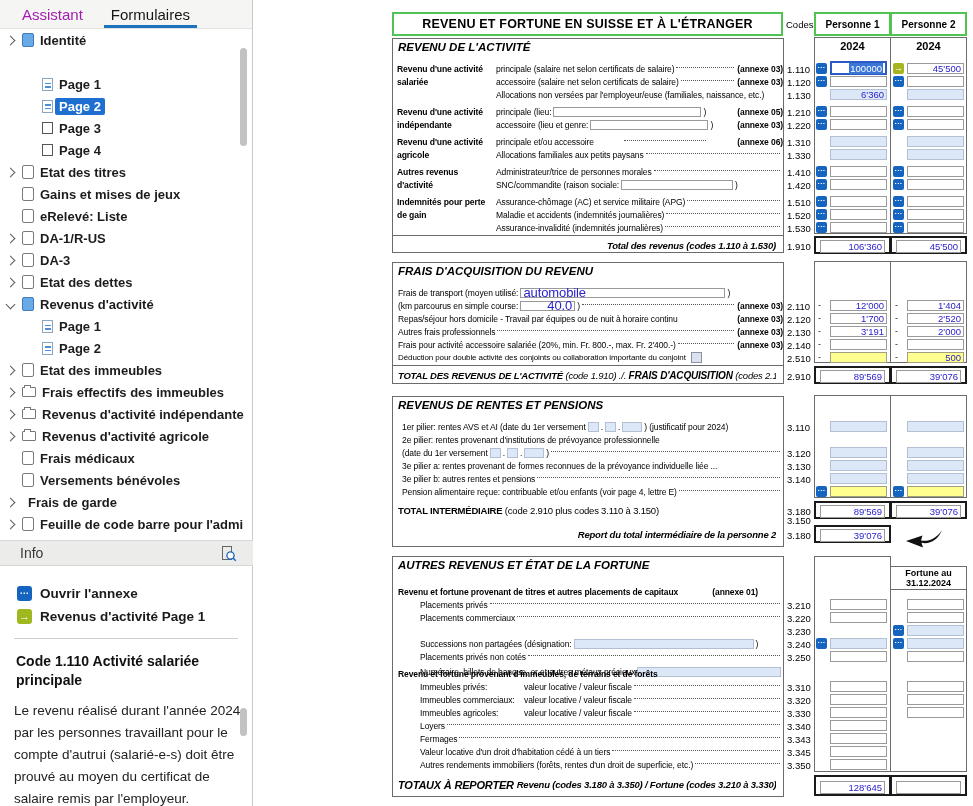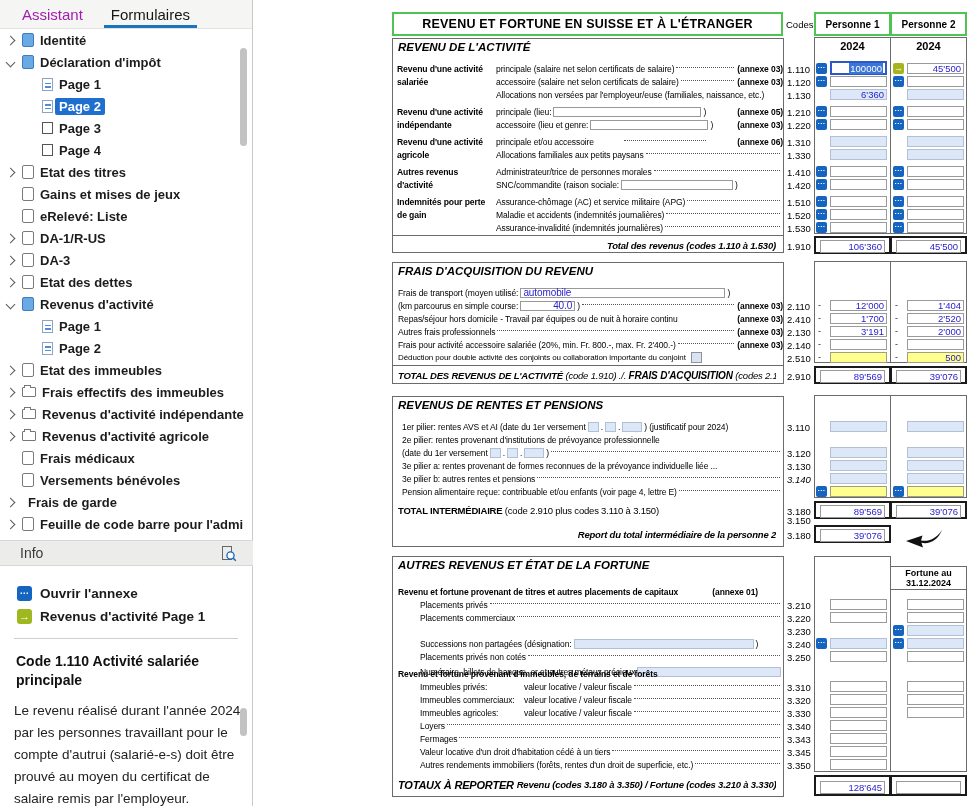--- a/index.html
+++ b/index.html
@@ -62,21 +62,21 @@
   .f-blue{background:#dce8f8;border-color:#b3bfd2}
   .f-yellow{background:#ffff90;border-color:#a0a080}
   .f-focus{border:2px solid #2b59c8;height:14px}
   .selval{background:#3b76d6;color:#fff;padding:0 1px}
   .dots-btn{position:absolute;width:11px;height:11px;background:#1565c0;border-radius:2px;color:#fff;font-size:8px;font-weight:bold;line-height:6px;text-align:center;letter-spacing:.5px;box-sizing:border-box}
   .arrow-btn{position:absolute;width:11px;height:11px;background:#a6b51e;border-radius:2px;color:#fff;font-size:9px;font-weight:bold;line-height:11px;text-align:center}
   .minus{position:absolute;font-size:9px;color:#222}
   .totalbox{position:absolute;border:2px solid #1a1a1a;background:#fff;box-sizing:border-box}
   .tfield{position:absolute;left:4px;top:2px;right:4px;height:11px;border:1px solid #9a9a9a;background:#fff;font-size:9.5px;color:#2a22cc;display:flex;align-items:center;justify-content:flex-end;padding:0 2px}
   .rule{position:absolute;border-top:1px solid #6b6b6b}
-  .inline-input{display:inline-flex;align-items:center;height:10px;border:1px solid #999;background:#fff;box-sizing:border-box;font-size:10px;color:#2a22cc;padding:0 2px;margin:0 2px}
+  .inline-input{display:inline-flex;align-items:center;height:10px;border:1px solid #999;background:#fff;box-sizing:border-box;font-size:13px;color:#2a22cc;padding:0 2px;margin:0 2px}
   .inline-input.blue{background:#dce8f8;border-color:#b3bfd2}
   .cbx{width:11px;height:11px;background:#dbe4ee;border:1px solid #8a93a3;box-sizing:border-box;margin-left:5px;flex:none}
   .fortune-hdr{position:absolute;border:1px solid #6b6b6b;box-sizing:border-box;background:#fff;display:flex;flex-direction:column;align-items:center;justify-content:center;font-size:9px;font-weight:bold;line-height:10px}
   .totlabel{position:absolute;display:flex;align-items:center;white-space:nowrap;overflow:hidden;letter-spacing:-0.2px}
 </style>
 </head>
 <body>
 
 <div class="app">
 
@@ -85,27 +85,20 @@
       <div class="tab">Assistant</div>
       <div class="tab active">Formulaires</div>
     </div>
     <div class="tree" id="tree">
         <div class="trow" style="left: 4px; top: 0px; width: 245px; height: 20px;">
           <span class="chevbox">
             <span class="chev r"></span>
           </span>
           <span class="ticon doc-blue"></span>
           <span class="tlabel">Identité</span>
-        </div>
-        <div class="trow" style="left: 4px; top: 22px; width: 245px; height: 20px;">
-          <span class="chevbox">
-            <span class="chev d"></span>
-          </span>
-          <span class="ticon doc-blue"></span>
-          <span class="tlabel">Déclaration d'impôt</span>
         </div>
         <div class="trow" style="left: 24px; top: 44px; width: 225px; height: 20px;">
           <span class="chevbox"></span>
           <span class="ticon page-lines"></span>
           <span class="tlabel">Page 1</span>
         </div>
         <div class="trow" style="left: 24px; top: 66px; width: 225px; height: 20px;">
           <span class="chevbox"></span>
           <span class="ticon page-lines"></span>
           <span class="tlabel sel">Page 2</span>
@@ -420,21 +413,21 @@
       <div class="code" style="left: 787px; top: 301px;">2.110</div>
       <div class="minus" style="left: 818px; top: 300px;">-</div>
       <div class="field" style="left: 830px; top: 300px; width: 57px;">12'000</div>
       <div class="minus" style="left: 895px; top: 300px;">-</div>
       <div class="field" style="left: 907px; top: 300px; width: 57px;">1'404</div>
       <div class="frow" style="left: 398px; top: 312px; width: 385px; height: 13px;">
         <span>Repas/séjour hors domicile - Travail par équipes ou de nuit à horaire continu</span>
         <span class="spacer"></span>
         <span class="annexe">(annexe 03)</span>
       </div>
-      <div class="code" style="left: 787px; top: 314px;">2.410</div>
+      <div class="code" style="left: 787px; top: 314px;">2.120</div>
       <div class="minus" style="left: 818px; top: 313px;">-</div>
       <div class="field" style="left: 830px; top: 313px; width: 57px;">1'700</div>
       <div class="minus" style="left: 895px; top: 313px;">-</div>
       <div class="field" style="left: 907px; top: 313px; width: 57px;">2'520</div>
       <div class="frow" style="left: 398px; top: 325px; width: 385px; height: 13px;">
         <span>Autres frais professionnels</span>
         <span class="leader"></span>
         <span class="annexe">(annexe 03)</span>
       </div>
       <div class="code" style="left: 787px; top: 327px;">2.130</div>
@@ -510,21 +503,21 @@
       <div class="frow" style="left: 402px; top: 459px; width: 381px; height: 13px;">
         <span>3e pilier a: rentes provenant de formes reconnues de la prévoyance individuelle liée ...</span>
       </div>
       <div class="code" style="left: 787px; top: 461px;">3.130</div>
       <div class="field f-blue" style="left: 830px; top: 460px; width: 57px;"></div>
       <div class="field f-blue" style="left: 907px; top: 460px; width: 57px;"></div>
       <div class="frow" style="left: 402px; top: 472px; width: 381px; height: 13px;">
         <span>3e pilier b: autres rentes et pensions</span>
         <span class="leader"></span>
       </div>
-      <div class="code" style="left: 787px; top: 474px; font-style: italic;">3.140</div>
+      <div class="code" style="left: 787px; top: 474px;">3.140</div>
       <div class="field f-blue" style="left: 830px; top: 473px; width: 57px;"></div>
       <div class="field f-blue" style="left: 907px; top: 473px; width: 57px;"></div>
       <div class="frow" style="left: 402px; top: 485px; width: 381px; height: 13px;">
         <span>Pension alimentaire reçue: contribuable et/ou enfants (voir page 4, lettre E)</span>
         <span class="leader"></span>
       </div>
       <div class="code" style="left: 787px; top: 515px;">3.150</div>
       <div class="dots-btn" style="left: 816px; top: 486px;">...</div>
       <div class="field f-yellow" style="left: 830px; top: 486px; width: 57px;"></div>
       <div class="dots-btn" style="left: 893px; top: 486px;">...</div>

